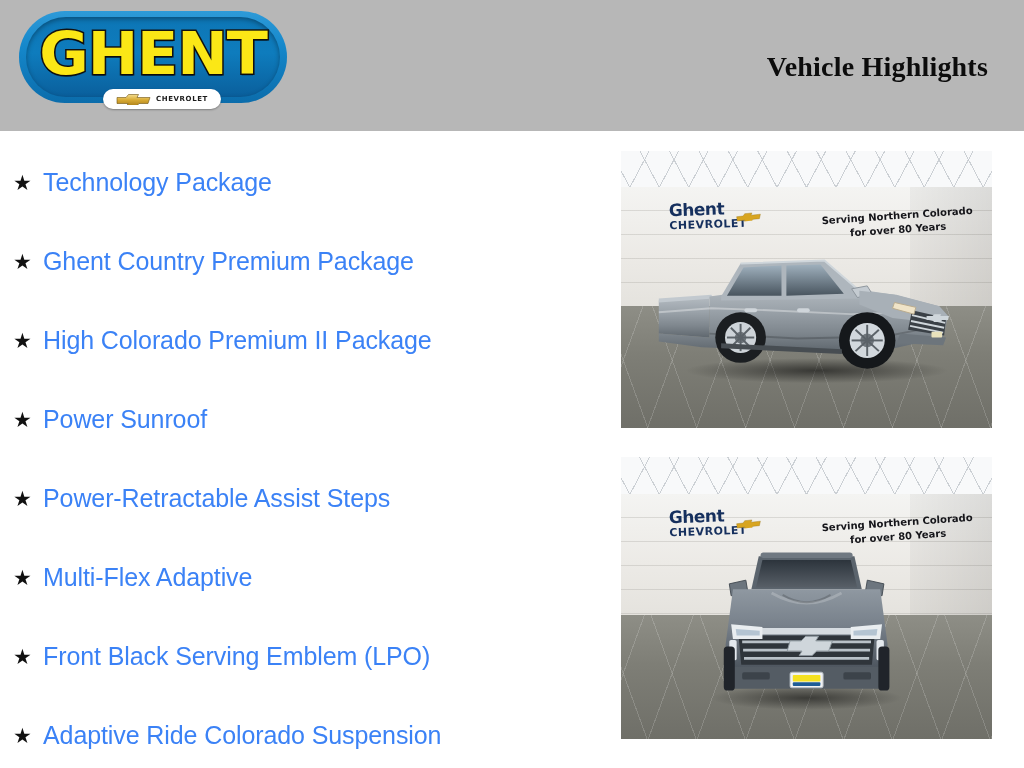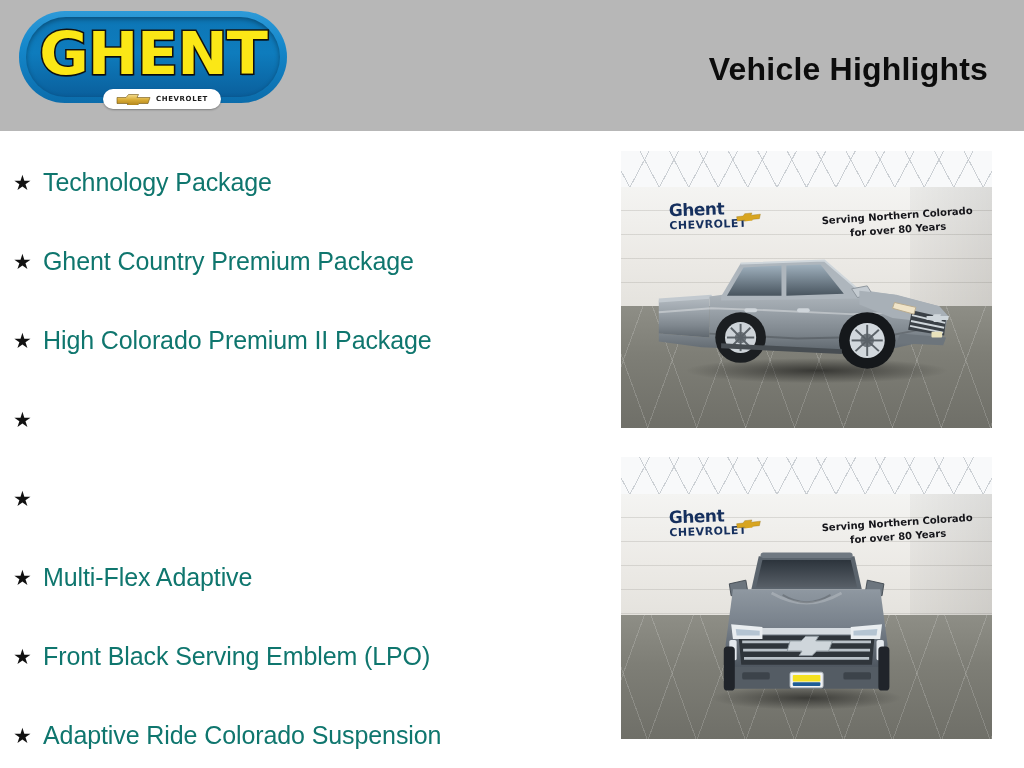--- a/index.html
+++ b/index.html
@@ -92,25 +92,26 @@
     font-weight: bold;
     letter-spacing: .6px;
     color: #1b1b1b;
   }
 
   
   .header-title {
     position: absolute;
     right: 36px;
     top: 51px;
-    font-size: 32px;
+    font-size: 28px;
     font-weight: bold;
     color: #0c0c0c;
     letter-spacing: .2px;
     white-space: nowrap;
+    font-family: Liberation Serif, serif;
   }
 
   
   .content {
     position: absolute;
     left: 0;
     top: 131px;
     width: 1024px;
     height: 637px;
     background: #ffffff;
@@ -133,21 +134,21 @@
   .hl-star {
     flex: 0 0 auto;
     width: 30px;
     font-size: 21px;
     line-height: 1;
     color: #111111;
     text-align: left;
   }
   .hl-label {
     font-size: 25px;
-    color: #0f766e;
+    color: #3b82f6;
     letter-spacing: -.1px;
     white-space: nowrap;
   }
 
   
   .photo {
     position: absolute;
     left: 621px;
     width: 371px;
     overflow: hidden;
@@ -302,23 +303,25 @@
     <li class="hl-item">
       <span class="hl-star">★</span>
       <span class="hl-label">Ghent Country Premium Package</span>
     </li>
     <li class="hl-item">
       <span class="hl-star">★</span>
       <span class="hl-label">High Colorado Premium II Package</span>
     </li>
     <li class="hl-item">
       <span class="hl-star">★</span>
-    </li>
-    <li class="hl-item">
-      <span class="hl-star">★</span>
+      <span class="hl-label">Power Sunroof</span>
+    </li>
+    <li class="hl-item">
+      <span class="hl-star">★</span>
+      <span class="hl-label">Power-Retractable Assist Steps</span>
     </li>
     <li class="hl-item">
       <span class="hl-star">★</span>
       <span class="hl-label">Multi-Flex Adaptive</span>
     </li>
     <li class="hl-item">
       <span class="hl-star">★</span>
       <span class="hl-label">Front Black Serving Emblem (LPO)</span>
     </li>
     <li class="hl-item">

